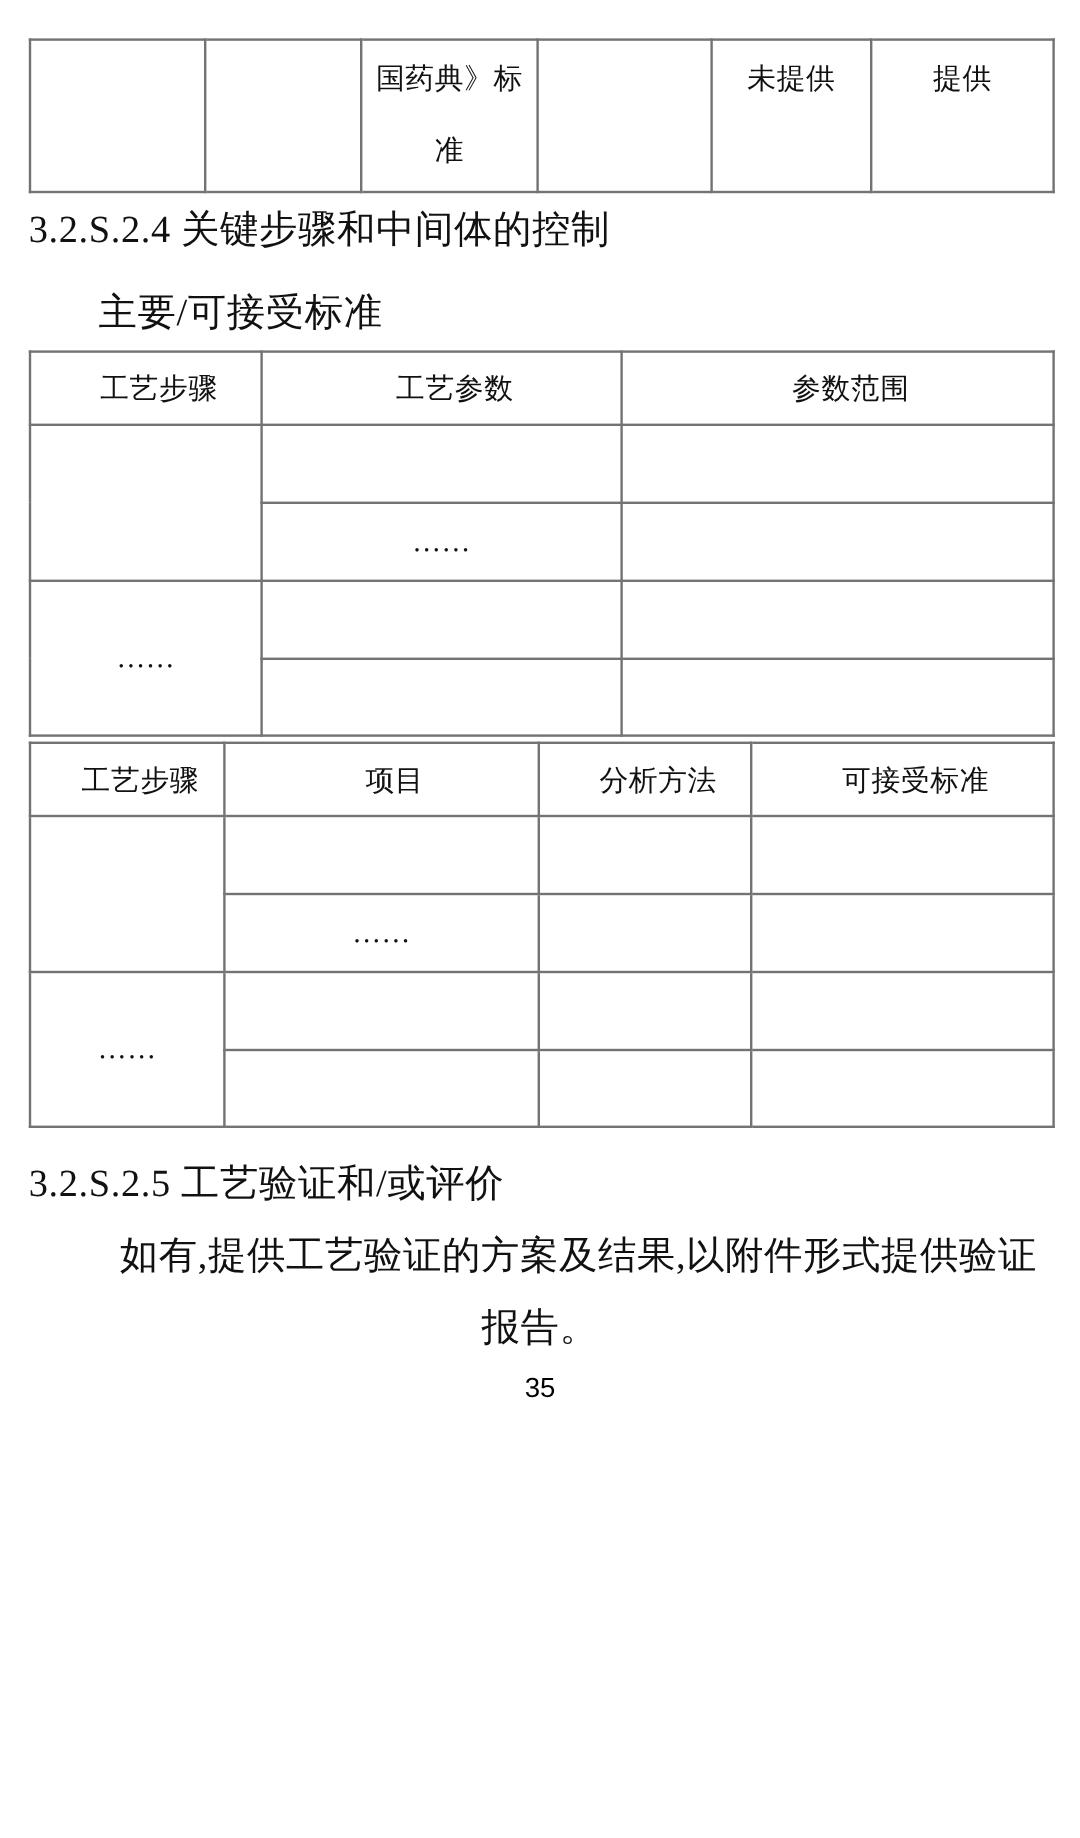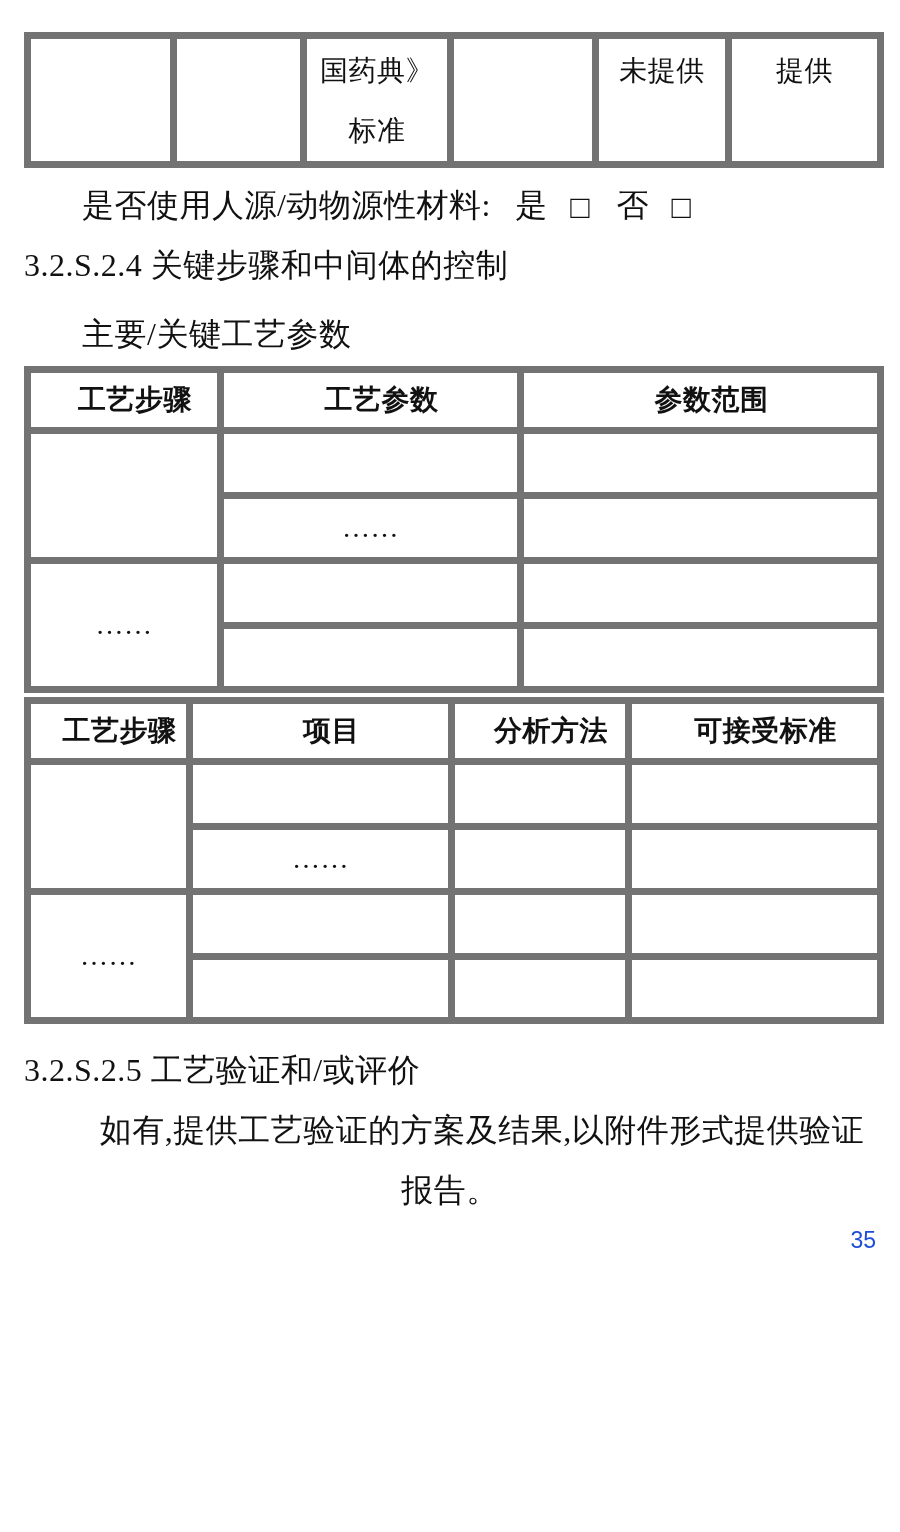--- a/index.html
+++ b/index.html
@@ -15,28 +15,28 @@
   }
   .content { padding: 32px 24px 0 24px; }
 
   
   table {
     border-collapse: collapse;
     table-layout: fixed;
     width: 853px;
   }
   td, th {
-    border: 7px solid #737373;
+    border: 2px solid #737373;
     text-align: center;
-    font-size: 28px;
+    font-size: 24px;
     letter-spacing: 0.5px;
     color: #111;
     overflow: hidden;
   }
-  th { font-weight: bold; padding-left: 22px; }
+  th { font-weight: normal; padding-left: 22px; }
 
   
   .t-top td {
     vertical-align: top;
     line-height: 60px;
     padding: 2px 2px 0 2px;
     height: 127px;
   }
 
   
@@ -82,25 +82,25 @@
   }
   .caption { padding-left: 58px; }
   .caption-1 { margin-top: 9px; }
   .caption-2 { margin-top: 5px; }
   .t-params   { margin-top: 2px; }
   .t-controls { margin-top: 4px; }
   .h-325 { margin-top: 16px; }
   .para-2 { margin-top: 0; text-align: center; }
   .page-number {
     margin-top: 6px;
-    text-align: right;
+    text-align: center;
     font-family: "Liberation Sans", "DejaVu Sans", sans-serif;
     font-size: 23px;
     line-height: 28px;
-    color: #1d4ed8;
+    color: #000000;
   }
 </style>
 </head>
 <body>
 
 <div class="page">
   <div class="content">
 
     <table class="t-top">
       <colgroup>
@@ -116,31 +116,24 @@
         <td></td>
         <td></td>
         <td>国药典》标准</td>
         <td></td>
         <td>未提供</td>
         <td>提供</td>
       </tr>
     </tbody>
       </table>
 
-    <p class="line q-line">
-      <span>是否使用人源/动物源性材料:</span>
-      <span class="q-yes">是</span>
-      <span class="checkbox">□</span>
-      <span class="q-no">否</span>
-      <span class="checkbox">□</span>
-    </p>
 
     <p class="line h-section">3.2.S.2.4 关键步骤和中间体的控制</p>
 
-    <p class="line caption caption-1">主要/关键工艺参数</p>
+    <p class="line caption caption-1">主要/可接受标准</p>
     <table class="t-grid t-params">
       <colgroup>
         <col style="width:193px">
           <col style="width:300px">
           <col style="width:360px">
       </colgroup>
       <thead>
         <tr>
           <th>工艺步骤</th>
           <th>工艺参数</th>

